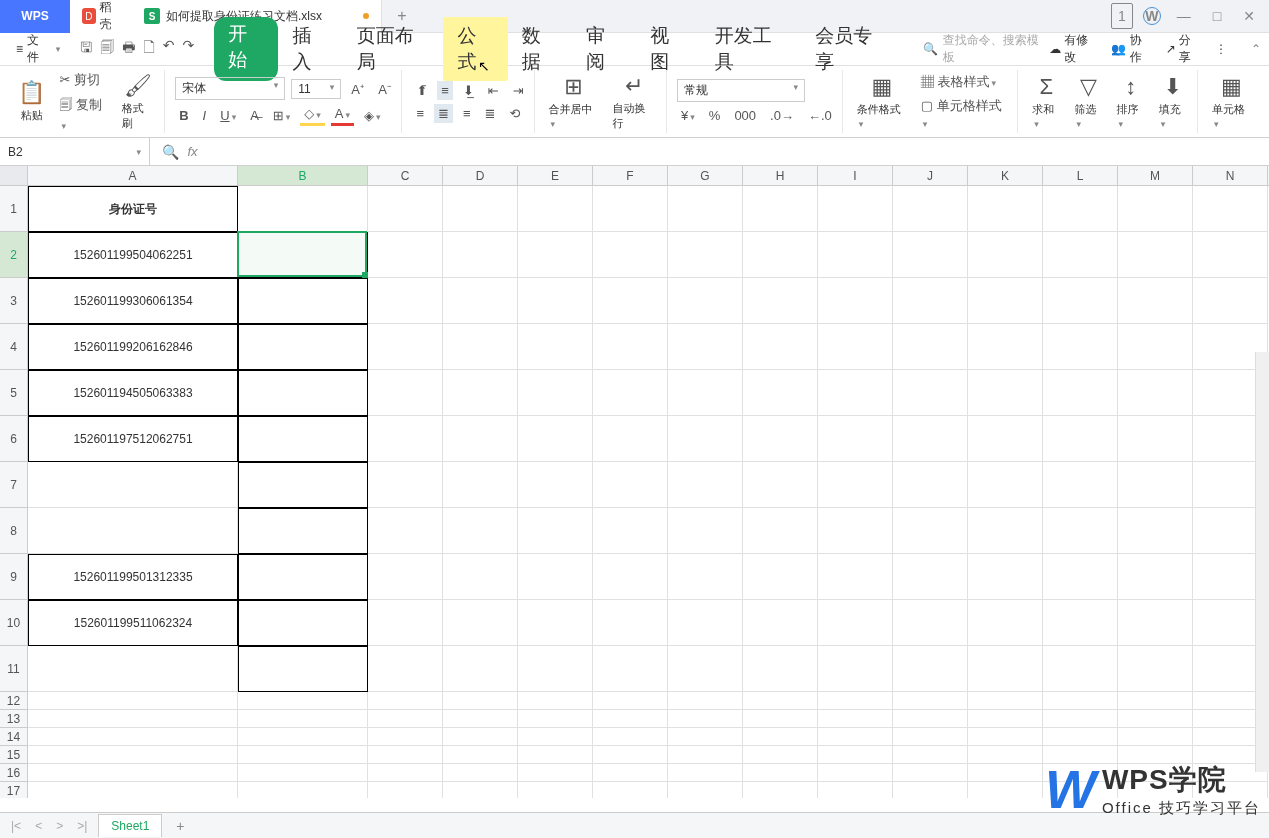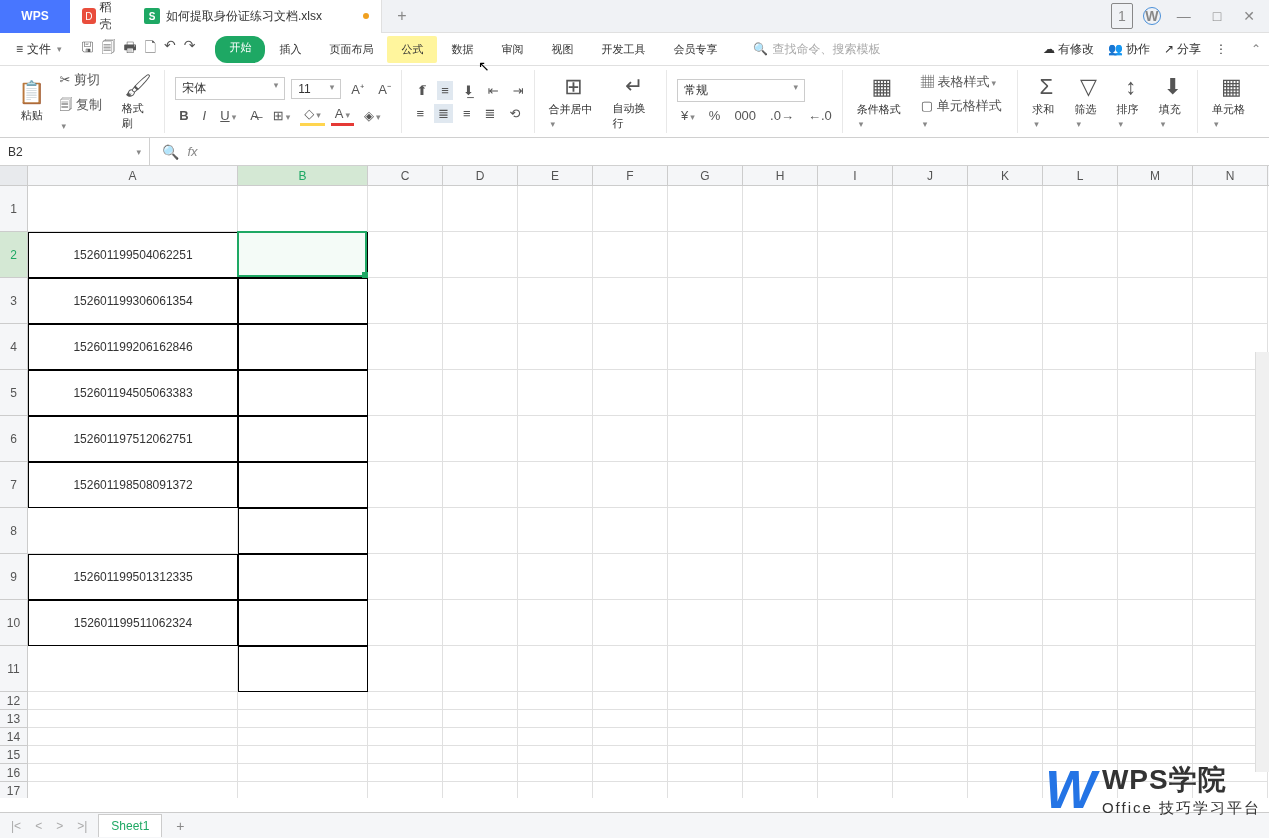--- a/index.html
+++ b/index.html
@@ -15,21 +15,21 @@
 .tab.add{width:40px;justify-content:center;font-size:16px;color:#888;}
 .win-controls{margin-left:auto;display:flex;align-items:center;gap:10px;padding-right:8px;}
 .win-controls span{font-size:14px;color:#888;cursor:pointer;padding:4px 6px;}
 .win-num{border:1px solid #888;padding:1px 4px;font-size:10px;border-radius:2px;}
 .wps-logo{width:18px;height:18px;border:1px solid #4a90d9;border-radius:50%;display:inline-flex;align-items:center;justify-content:center;color:#4a90d9;font-size:10px;font-weight:bold;}
 .menubar{height:33px;display:flex;align-items:center;padding:0 8px;border-bottom:1px solid #e0e0e0;gap:2px;}
 .menu-file{display:flex;align-items:center;gap:4px;padding:4px 8px;cursor:pointer;}
 .qat{display:flex;gap:8px;margin:0 10px;}
 .qat span{cursor:pointer;color:#555;font-size:14px;}
 .menu-tabs{display:flex;gap:0;margin-left:8px;}
-.menu-tab{padding:6px 14px;cursor:pointer;font-size:11px;}
+.menu-tab{padding:6px 14px;cursor:pointer;font-size:19px;}
 .menu-tab.active{background:#1ea864;color:#fff;border-radius:12px;padding:4px 14px;}
 .menu-tab.highlight{background:#fff59d;border-radius:2px;position:relative;}
 .cursor-arrow{position:absolute;left:478px;top:58px;font-size:14px;color:#000;z-index:100;pointer-events:none;}
 .search-box{margin-left:20px;display:flex;align-items:center;gap:4px;color:#aaa;}
 .right-menu{margin-left:auto;display:flex;gap:14px;align-items:center;font-size:12px;}
 .right-menu span{cursor:pointer;display:flex;align-items:center;gap:3px;}
 .collapse-icon{margin-left:10px;cursor:pointer;color:#888;}
 .ribbon{height:72px;border-bottom:1px solid #d0d0d0;display:flex;padding:4px 8px;gap:4px;}
 .rgroup{display:flex;flex-direction:column;padding:0 6px;border-right:1px solid #e8e8e8;justify-content:center;}
 .rgroup:last-child{border-right:none;}
@@ -543,31 +543,31 @@
         <div class="cell" style="left: 490px; top: 596px; width: 75px; height: 18px;"></div>
         <div class="cell" style="left: 565px; top: 596px; width: 75px; height: 18px;"></div>
         <div class="cell" style="left: 640px; top: 596px; width: 75px; height: 18px;"></div>
         <div class="cell" style="left: 715px; top: 596px; width: 75px; height: 18px;"></div>
         <div class="cell" style="left: 790px; top: 596px; width: 75px; height: 18px;"></div>
         <div class="cell" style="left: 865px; top: 596px; width: 75px; height: 18px;"></div>
         <div class="cell" style="left: 940px; top: 596px; width: 75px; height: 18px;"></div>
         <div class="cell" style="left: 1015px; top: 596px; width: 75px; height: 18px;"></div>
         <div class="cell" style="left: 1090px; top: 596px; width: 75px; height: 18px;"></div>
         <div class="cell" style="left: 1165px; top: 596px; width: 75px; height: 18px;"></div>
+        <div class="cell hdr" style="left: 0px; top: 0px; width: 210px; height: 46px;">身份证号</div>
         <div class="cell data" style="left: 0px; top: 46px; width: 210px; height: 46px;">152601199504062251</div>
         <div class="cell data" style="left: 210px; top: 46px; width: 130px; height: 46px;"></div>
         <div class="cell data" style="left: 0px; top: 92px; width: 210px; height: 46px;">152601199306061354</div>
         <div class="cell data" style="left: 210px; top: 92px; width: 130px; height: 46px;"></div>
         <div class="cell data" style="left: 0px; top: 138px; width: 210px; height: 46px;">152601199206162846</div>
         <div class="cell data" style="left: 210px; top: 138px; width: 130px; height: 46px;"></div>
         <div class="cell data" style="left: 0px; top: 184px; width: 210px; height: 46px;">152601194505063383</div>
         <div class="cell data" style="left: 210px; top: 184px; width: 130px; height: 46px;"></div>
         <div class="cell data" style="left: 0px; top: 230px; width: 210px; height: 46px;">152601197512062751</div>
         <div class="cell data" style="left: 210px; top: 230px; width: 130px; height: 46px;"></div>
-        <div class="cell data" style="left: 0px; top: 276px; width: 210px; height: 46px;">152601198508091372</div>
         <div class="cell data" style="left: 210px; top: 276px; width: 130px; height: 46px;"></div>
         <div class="cell data" style="left: 210px; top: 322px; width: 130px; height: 46px;"></div>
         <div class="cell data" style="left: 0px; top: 368px; width: 210px; height: 46px;">152601199501312335</div>
         <div class="cell data" style="left: 210px; top: 368px; width: 130px; height: 46px;"></div>
         <div class="cell data" style="left: 0px; top: 414px; width: 210px; height: 46px;">152601199511062324</div>
         <div class="cell data" style="left: 210px; top: 414px; width: 130px; height: 46px;"></div>
         <div class="cell data" style="left: 210px; top: 460px; width: 130px; height: 46px;"></div>
         <div class="selection" style="left: 209px; top: 45px; width: 130px; height: 46px;"></div>
       </div>
   </div>

